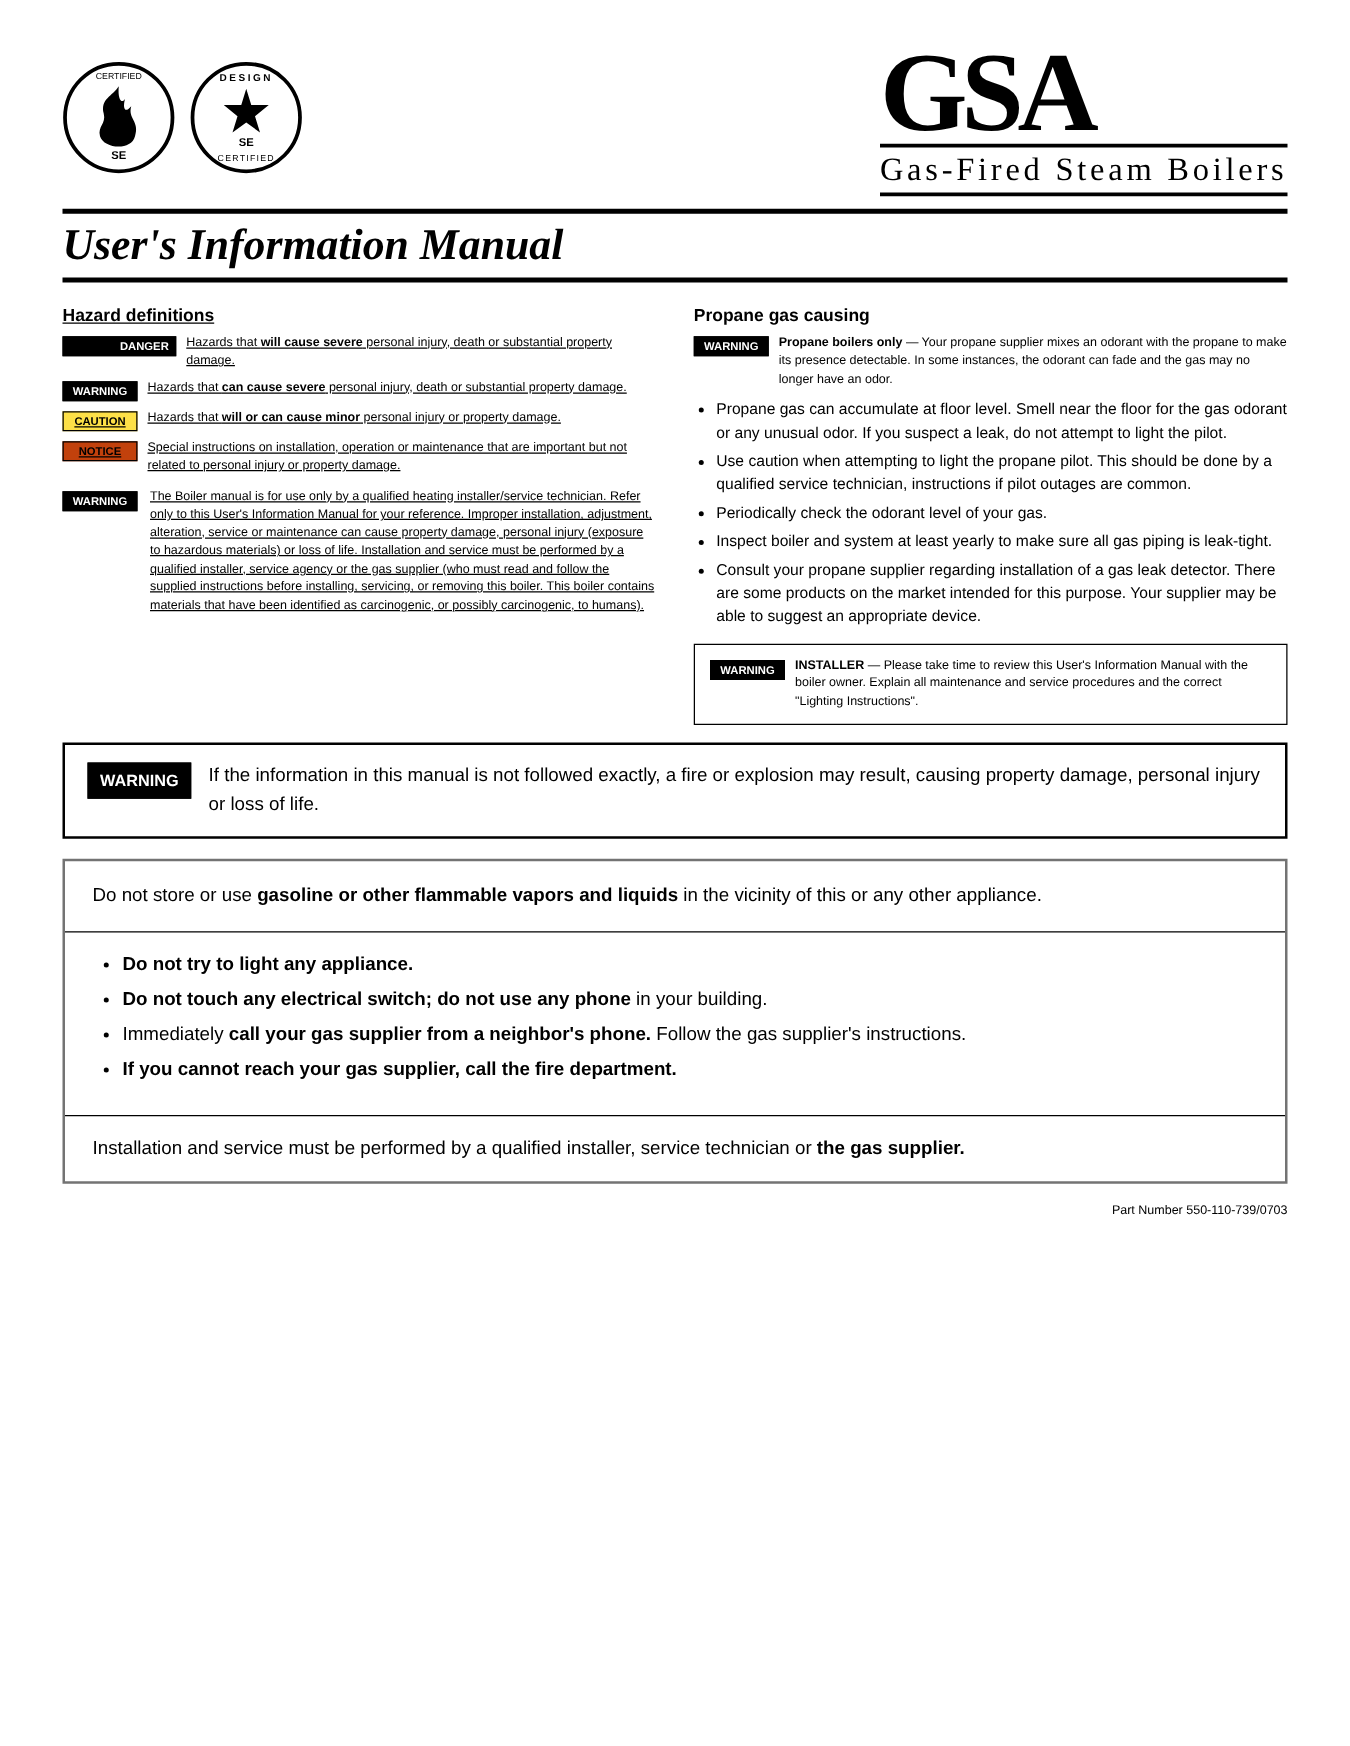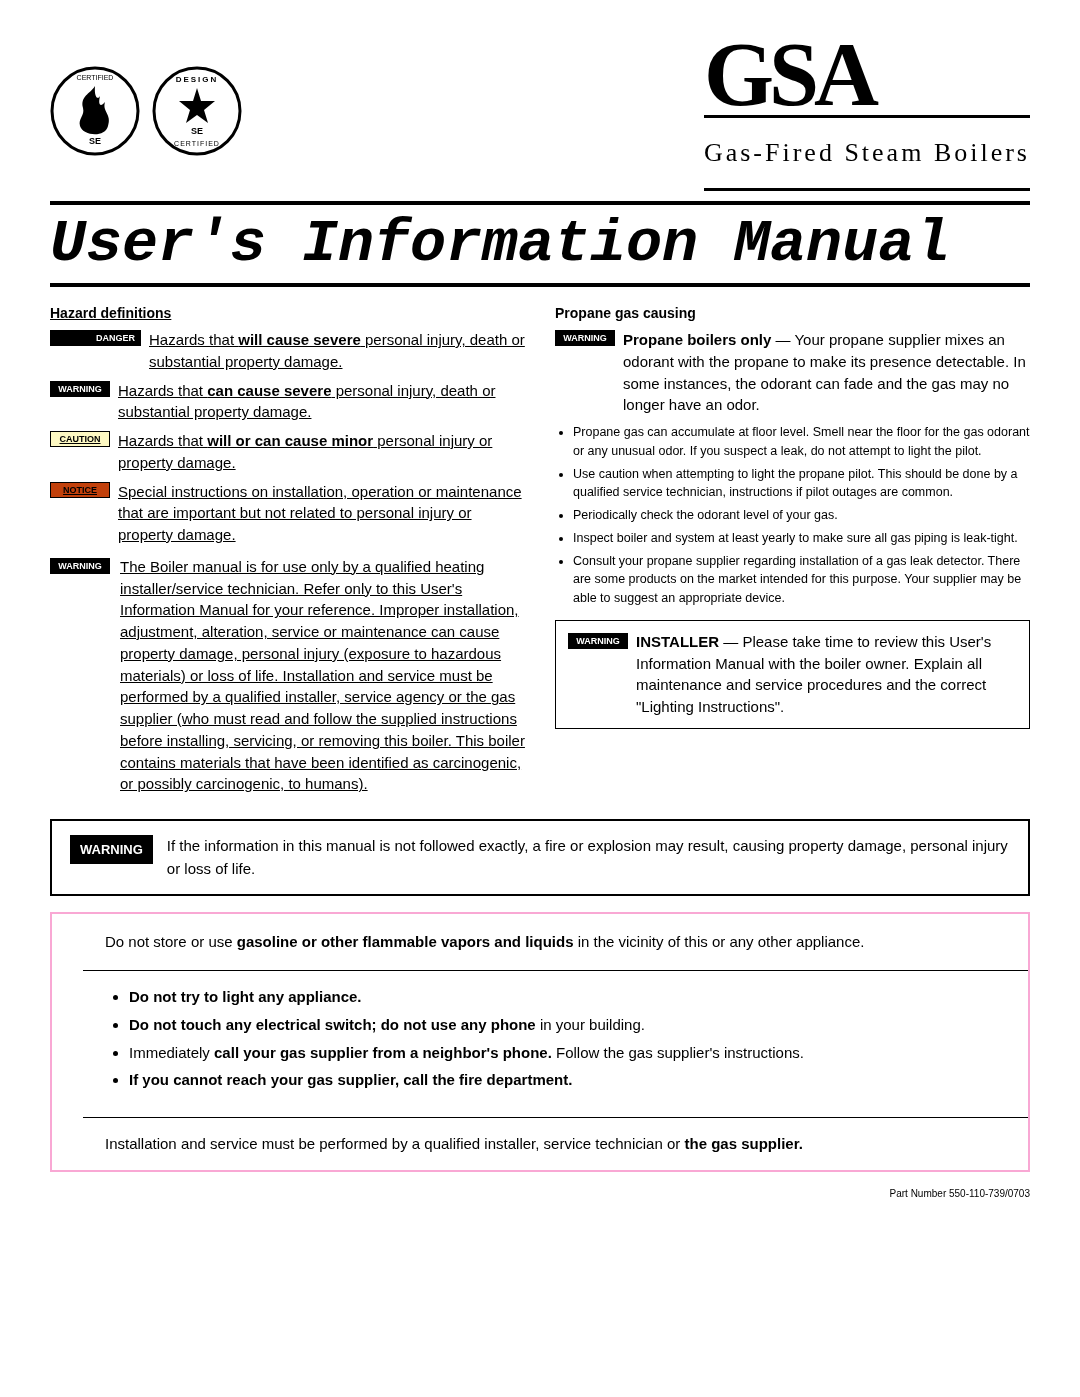--- a/index.html
+++ b/index.html
@@ -33,35 +33,35 @@
       font-family: 'Times New Roman', serif;
       line-height: 1;
       letter-spacing: -5px;
     }
     .gsa-subtitle {
       font-size: 26px;
       font-family: 'Times New Roman', serif;
       letter-spacing: 3px;
       border-top: 3px solid #000;
       border-bottom: 3px solid #000;
-      padding: 20px 0;
+      padding: 3px 0;
       margin-top: -5px;
     }
 
     
     .page-title-section {
       border-top: 4px solid #000;
       border-bottom: 4px solid #000;
       padding: 6px 0;
       margin-bottom: 18px;
     }
     .page-title {
-      font-size: 60px;
+      font-size: 35px;
       font-weight: 900;
-      font-family: Liberation Mono, monospace;
+      font-family: Liberation Serif, serif;
       font-style: italic;
       line-height: 1.1;
     }
 
     
     .two-col {
       display: flex;
       gap: 30px;
       margin-bottom: 14px;
     }
@@ -87,24 +87,24 @@
       padding: 2px 5px;
       border: 1.5px solid #000;
       white-space: nowrap;
       min-width: 60px;
       text-align: center;
       flex-shrink: 0;
       margin-top: 1px;
     }
     .badge-danger { background: #000; color: #fff; padding-left: 45px; }
     .badge-warning { background: #000; color: #fff; }
-    .badge-caution { background: #fef9c3; color: #000; border: 1.5px solid #000; }
+    .badge-caution { background: #fde047; color: #000; border: 1.5px solid #000; }
     .badge-notice { background: #c2410c; color: #000; border: 1.5px solid #000; }
 
-    .hazard-text { font-size: 15px; line-height: 1.45; }
+    .hazard-text { font-size: 10px; line-height: 1.45; }
     .hazard-text b { font-weight: bold; }
 
     
     .warning-large-block {
       display: flex;
       align-items: flex-start;
       gap: 10px;
       margin-top: 10px;
       margin-bottom: 10px;
     }
@@ -203,22 +203,21 @@
       text-align: right;
       font-size: 10px;
       margin-top: 16px;
       color: #000;
     }
 
     
     svg { display: block; }
 
     .combined-outer-box {
-      border: 2px solid #f9a8d4;
-      padding-left: 31px;
+      border: 2px solid #737373;
     }
   </style>
 </head>
 <body>
 
 <div class="header">
   <div class="header-logos">
 
     <div>
       <svg width="90" height="90" viewBox="0 0 90 90">

